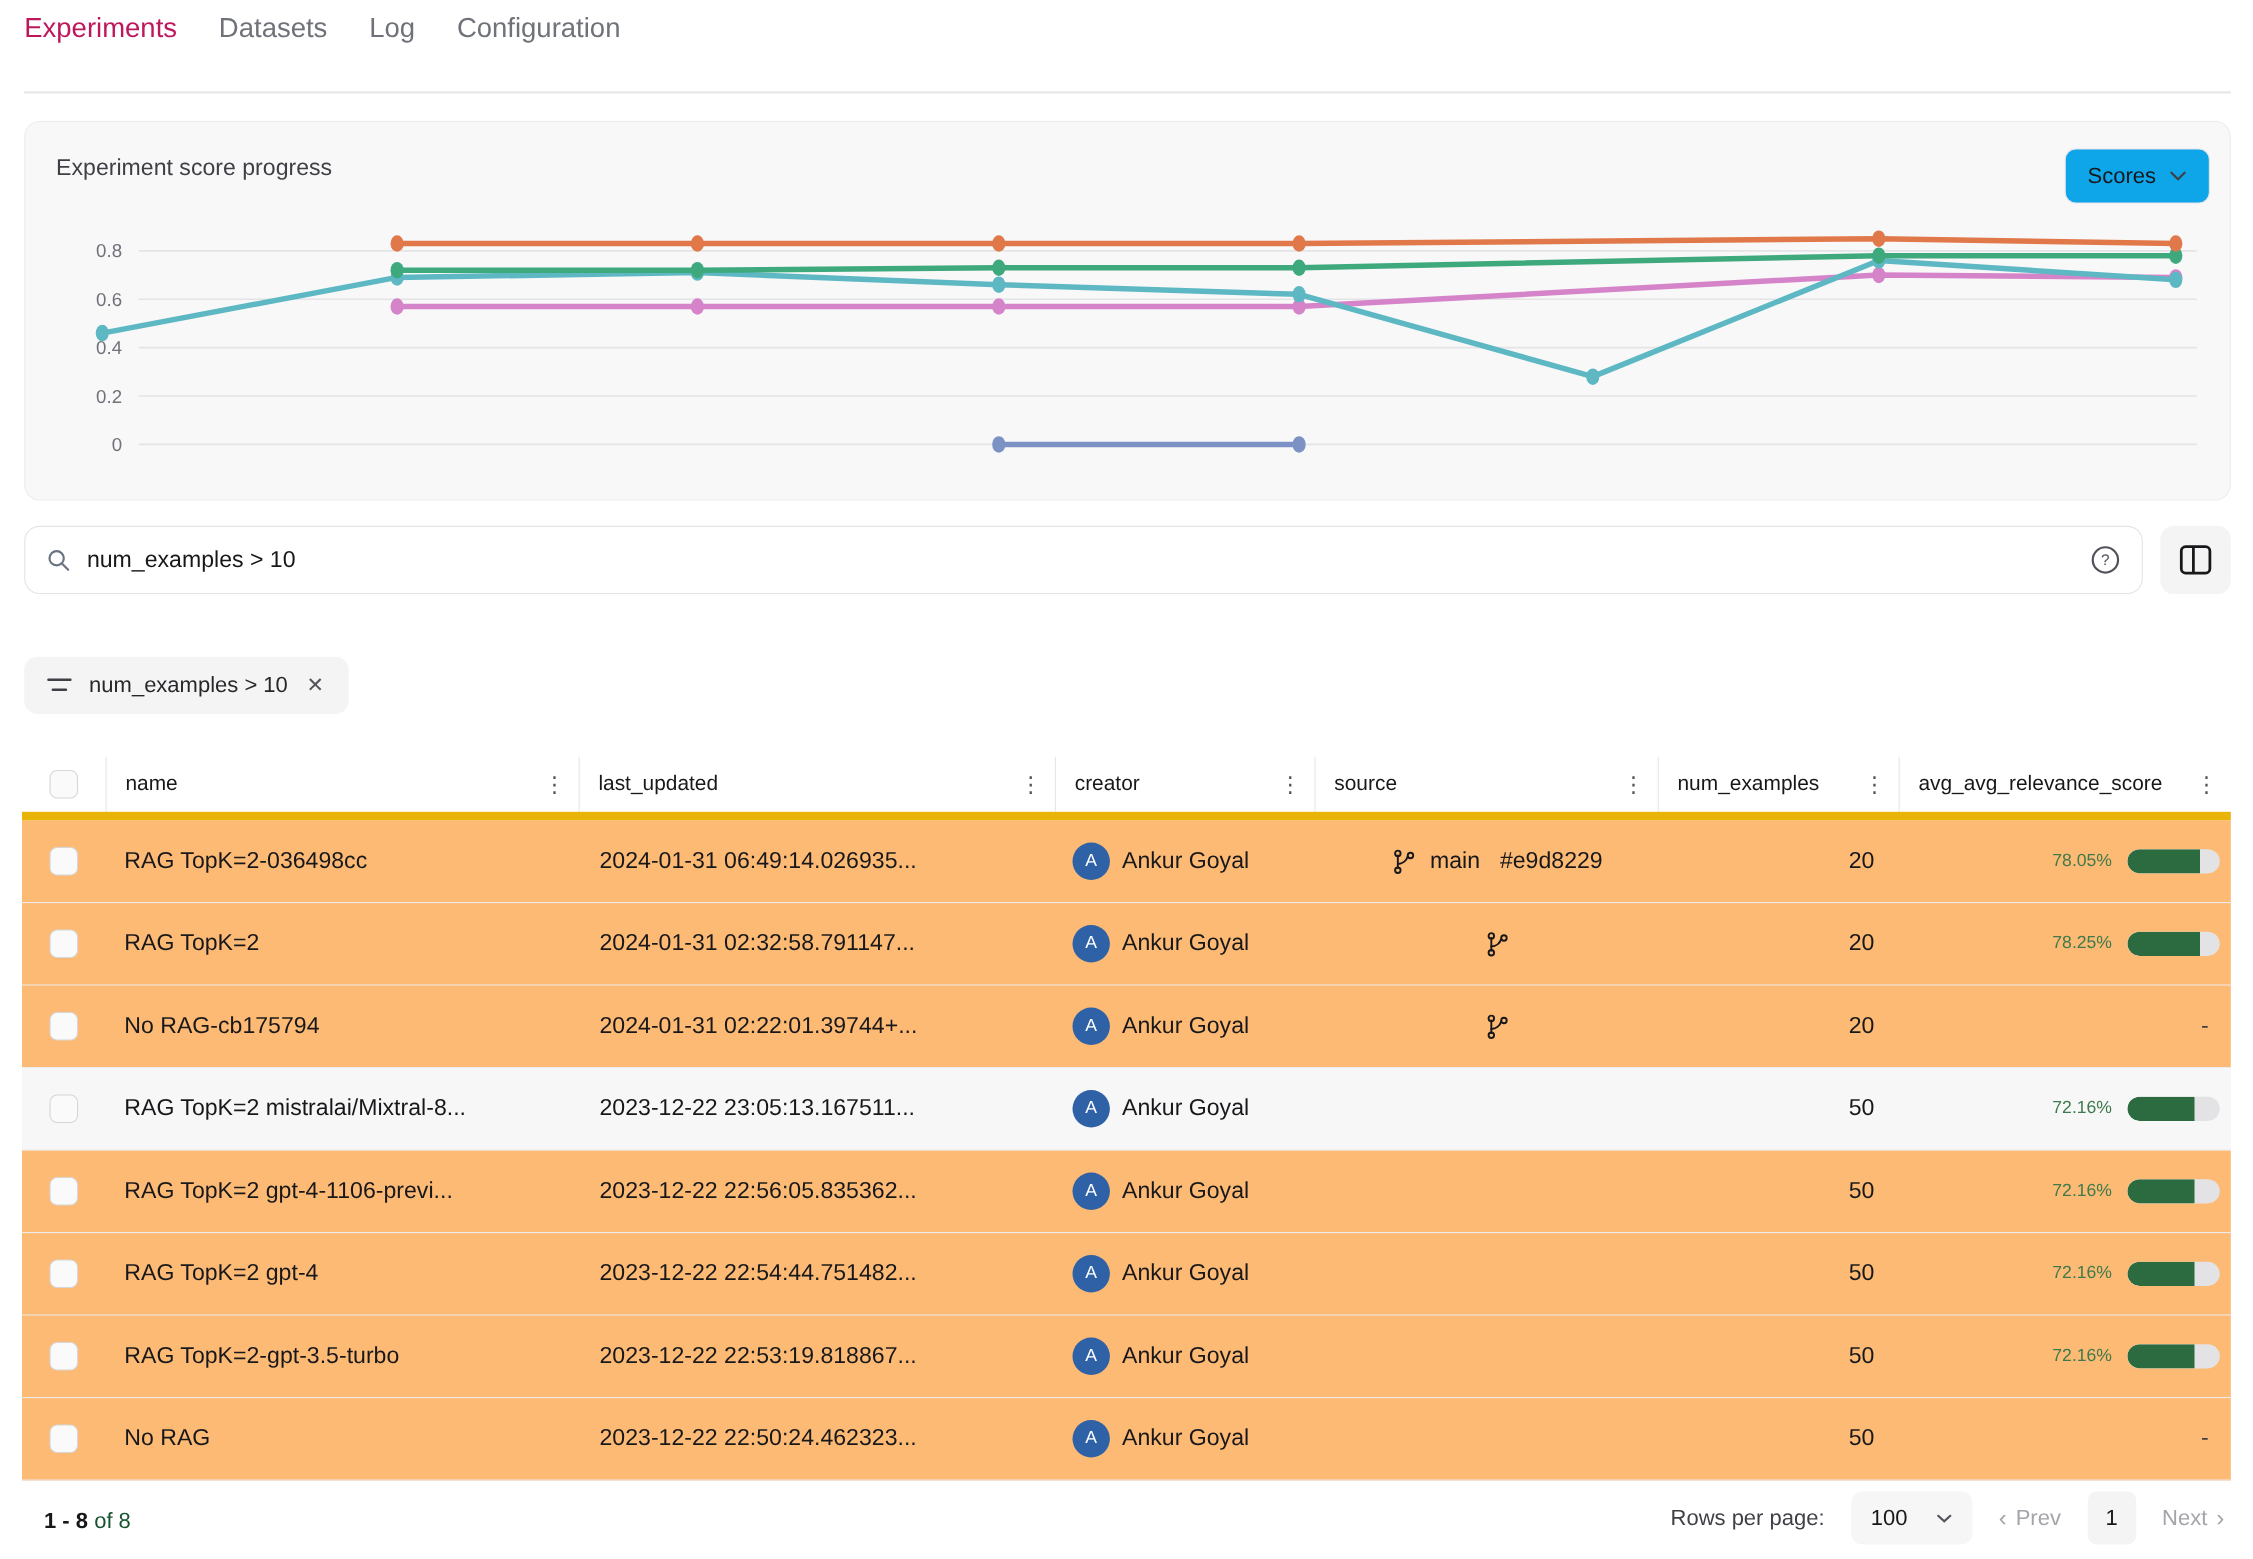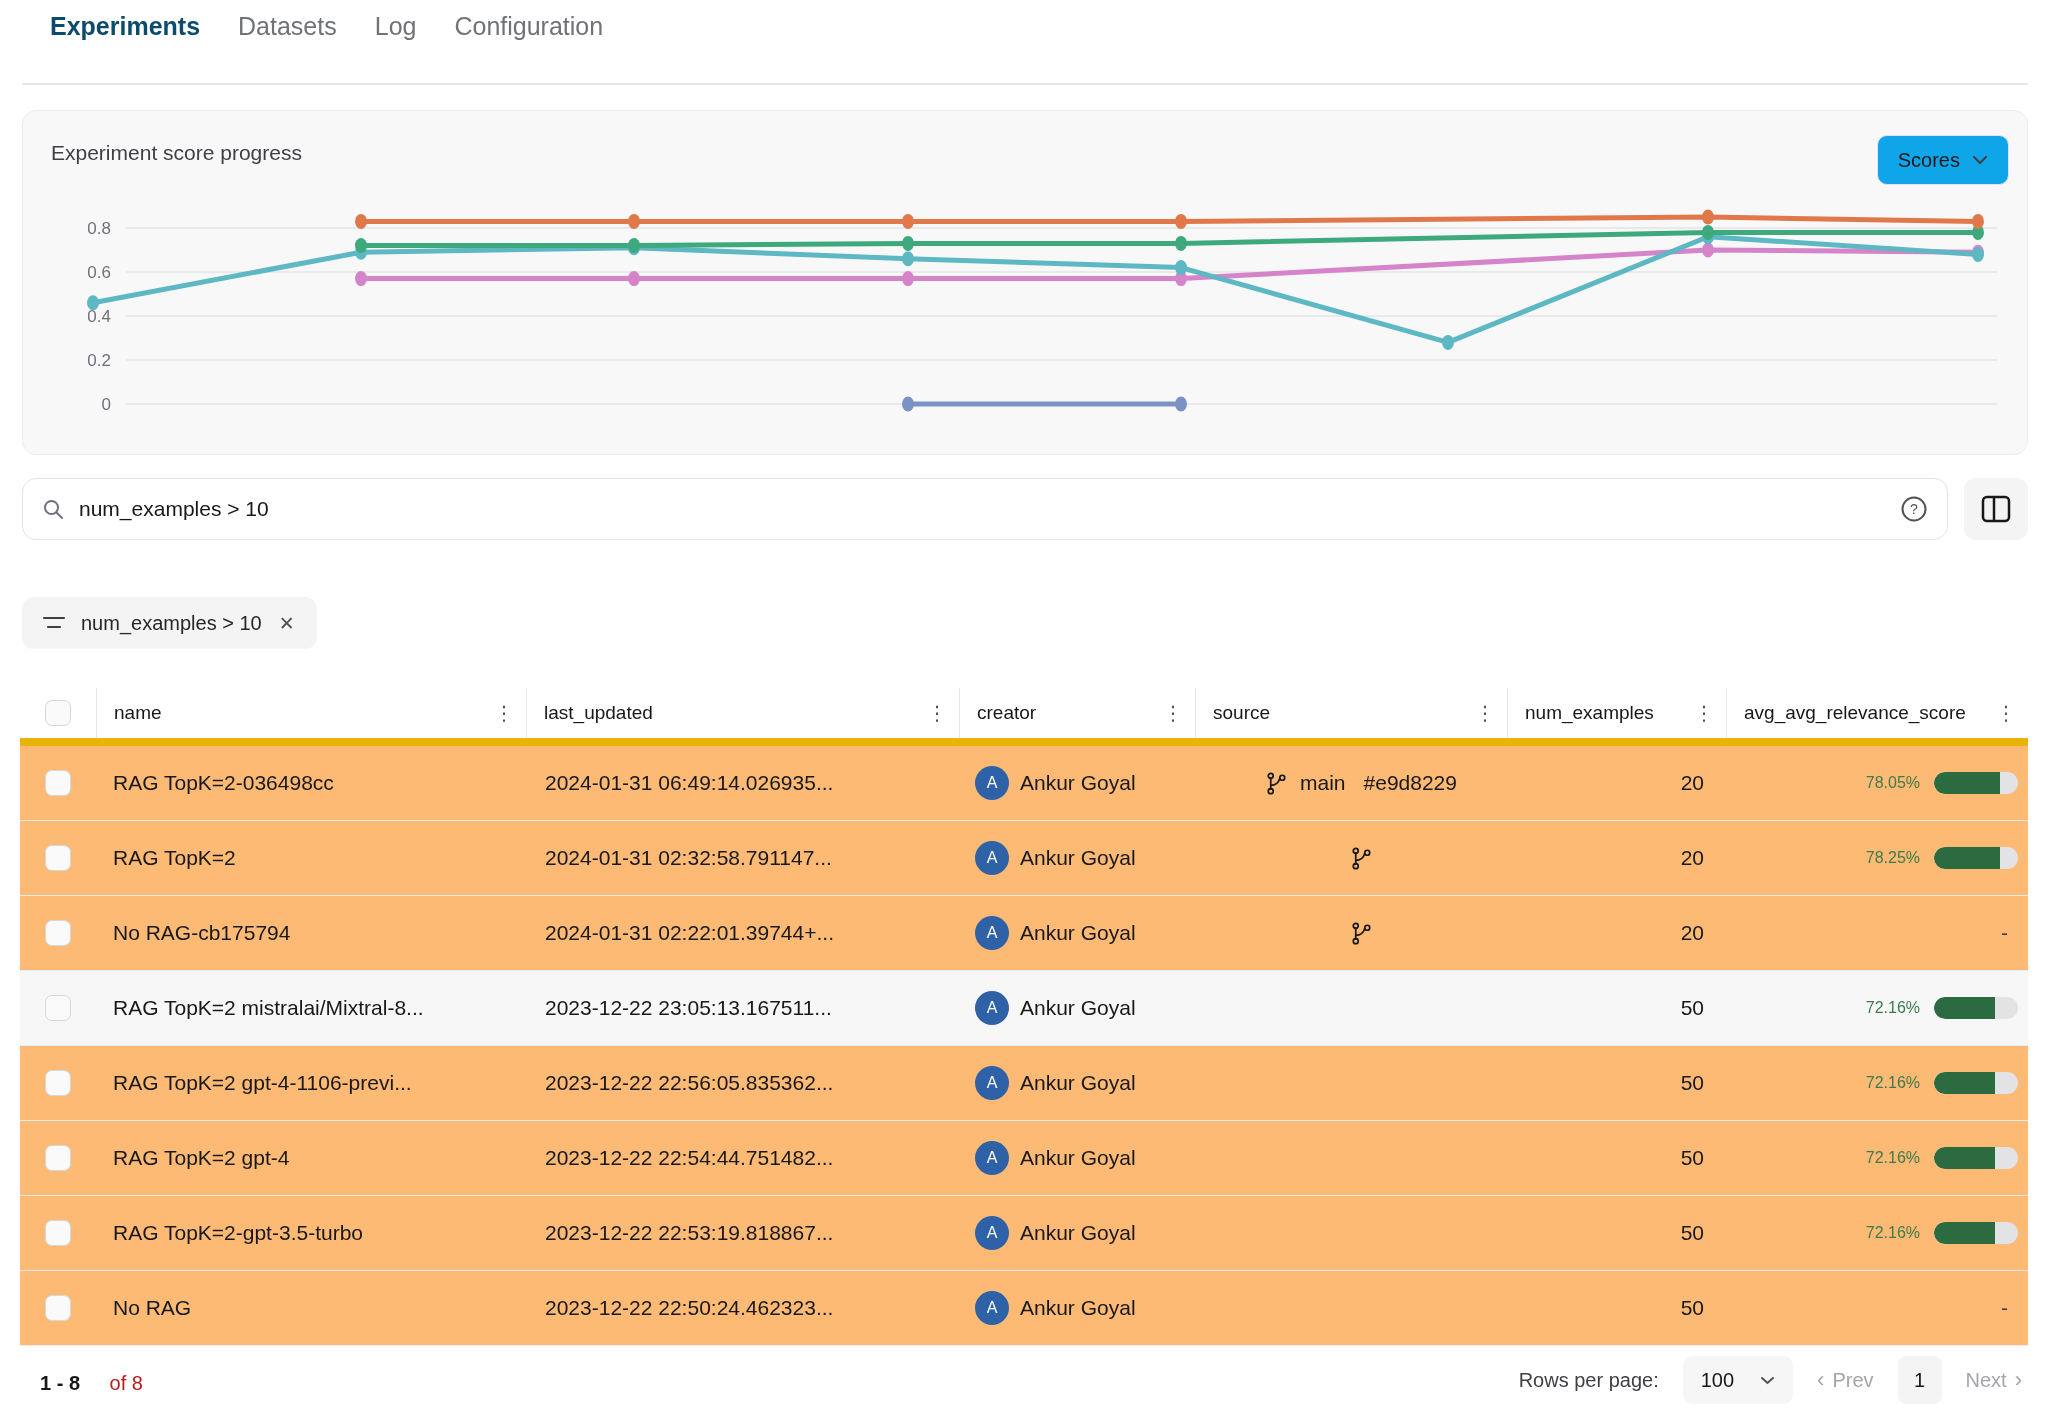--- a/index.html
+++ b/index.html
@@ -2,21 +2,21 @@
 <html><head>
 <meta charset="utf-8">
 <style>
   * { margin:0; padding:0; box-sizing:border-box; }
   html,body { width:2048px; height:1417px; background:#ffffff; overflow:hidden;
     font-family:"Liberation Sans", sans-serif; color:#18181b; }
 
   
   .nav { position:absolute; left:22px; top:12px; display:flex; gap:38px; align-items:baseline; font-size:25px; }
   .tab { color:#6f7279; cursor:pointer; }
-  .tab.active { color:#0c4a6e; font-weight:700;margin-left:28px; }
+  .tab.active { color:#be185d; font-weight:400; }
   .nav-divider { position:absolute; left:22px; width:2006px; top:83px; height:2px; background:#e7e7e9; }
 
   
   .card { position:absolute; left:22px; top:110px; width:2006px; height:345px;
     background:#f8f8f9; border:1px solid #ececee; border-radius:14px; }
   .card-title { position:absolute; left:28px; top:30px; font-size:21px; color:#3f3f46; }
   .scores-btn { position:absolute; right:18px; top:24px; height:50px; padding:0 20px;
     background:#0ea5e9; border:1px solid #e4e4e7; border-radius:10px;
     display:flex; align-items:center; gap:12px; font-size:20px; color:#18181b; cursor:pointer; }
   .chart-svg { position:absolute; left:0; top:0; }
@@ -55,21 +55,21 @@
   .cell-num { text-align:right; padding-right:22px; }
   .cell-score { display:flex; align-items:center; justify-content:flex-end; gap:14px; padding-right:10px; }
   .score-pct { font-size:16px; }
   .score-bar { width:84px; height:22px; border-radius:11px; background:#e3e3e5; overflow:hidden; }
   .score-fill { height:100%; border-radius:11px 0 0 11px; }
   .score-dash { padding-right:10px; color:#3f3f46; }
 
   
   .footer-left { position:absolute; left:40px; top:1372px; font-size:20px; }
   .footer-left .range { font-weight:700; color:#18181b; }
-  .footer-left .of { color:#b91c1c; margin-left:24px; font-weight:400; }
+  .footer-left .of { color:#14532d; margin-left:0; font-weight:400; }
   .footer-right { position:absolute; right:26px; top:1356px; display:flex; align-items:center; gap:24px; font-size:20px; }
   .rpp-label { color:#3f3f46; }
   .rpp-select { height:48px; padding:0 18px; background:#f6f6f7; border-radius:10px;
     display:flex; align-items:center; gap:26px; color:#18181b; cursor:pointer; }
   .pager-btn { color:#a4a4ab; display:flex; align-items:center; gap:8px; cursor:pointer; }
   .page-box { width:44px; height:48px; background:#f4f4f5; border-radius:8px;
     display:flex; align-items:center; justify-content:center; color:#18181b; cursor:pointer; }
   .chev { font-size:22px; line-height:1; }
 </style>
 </head>

